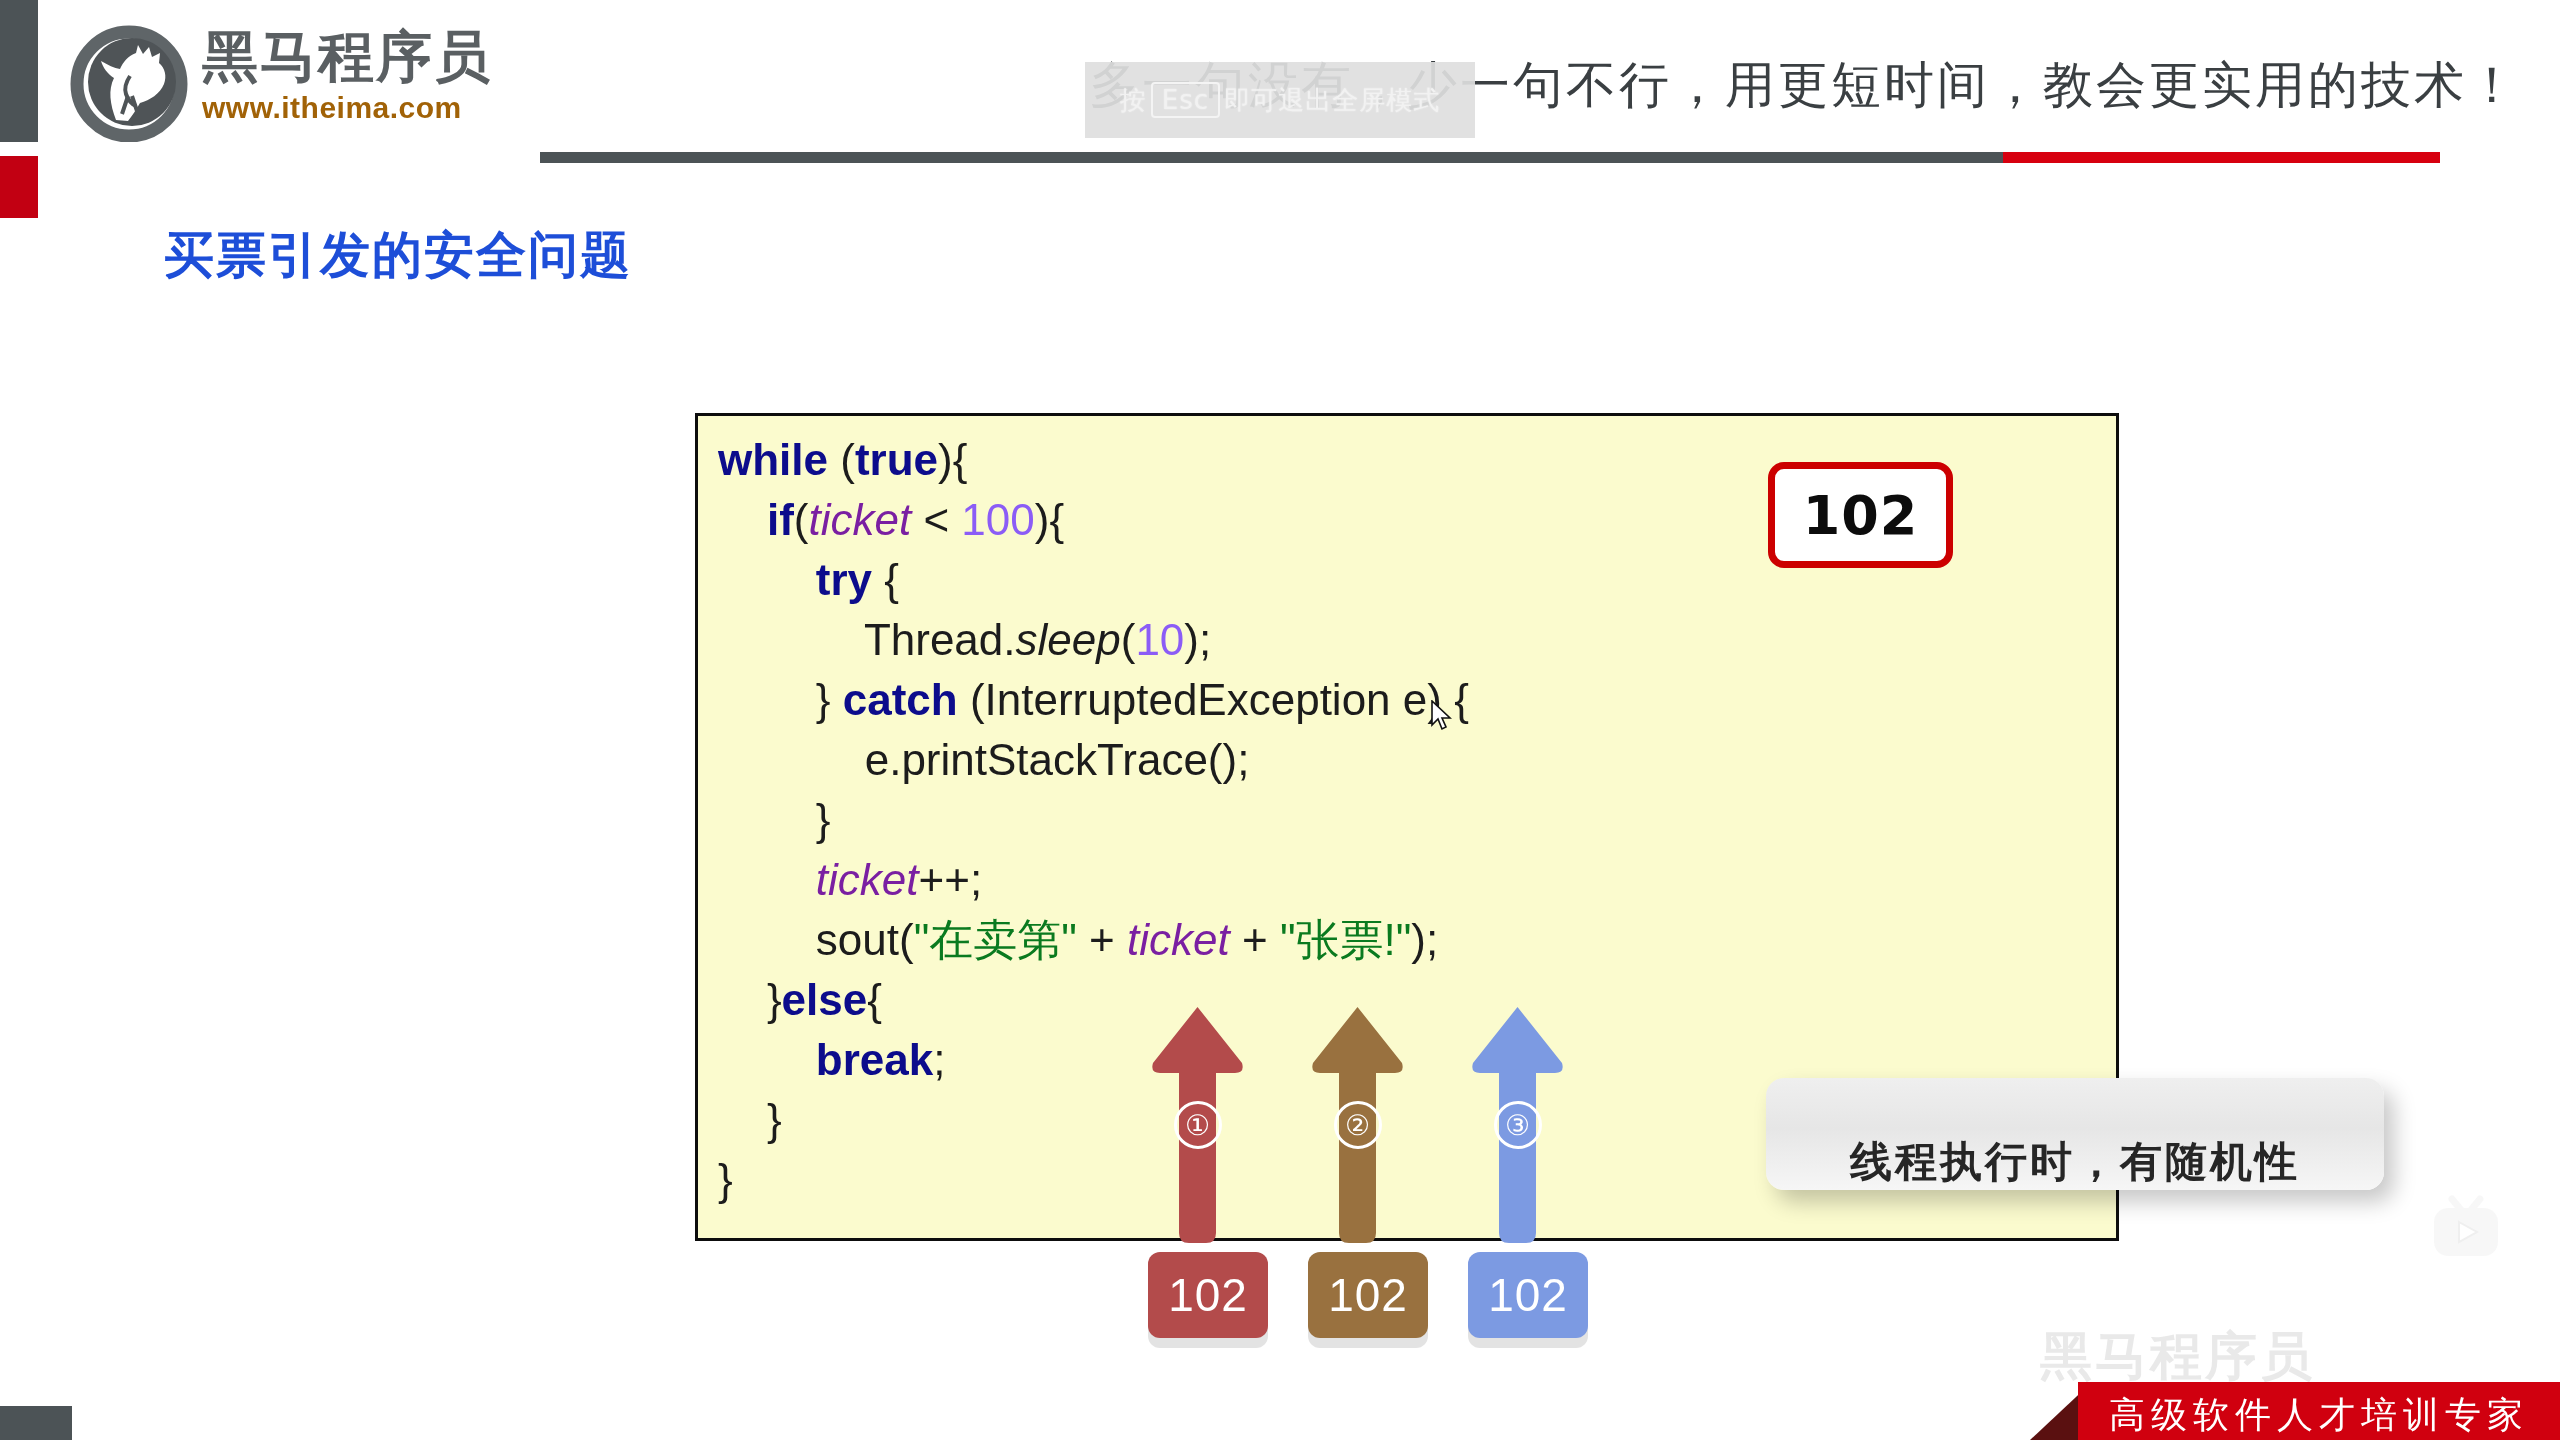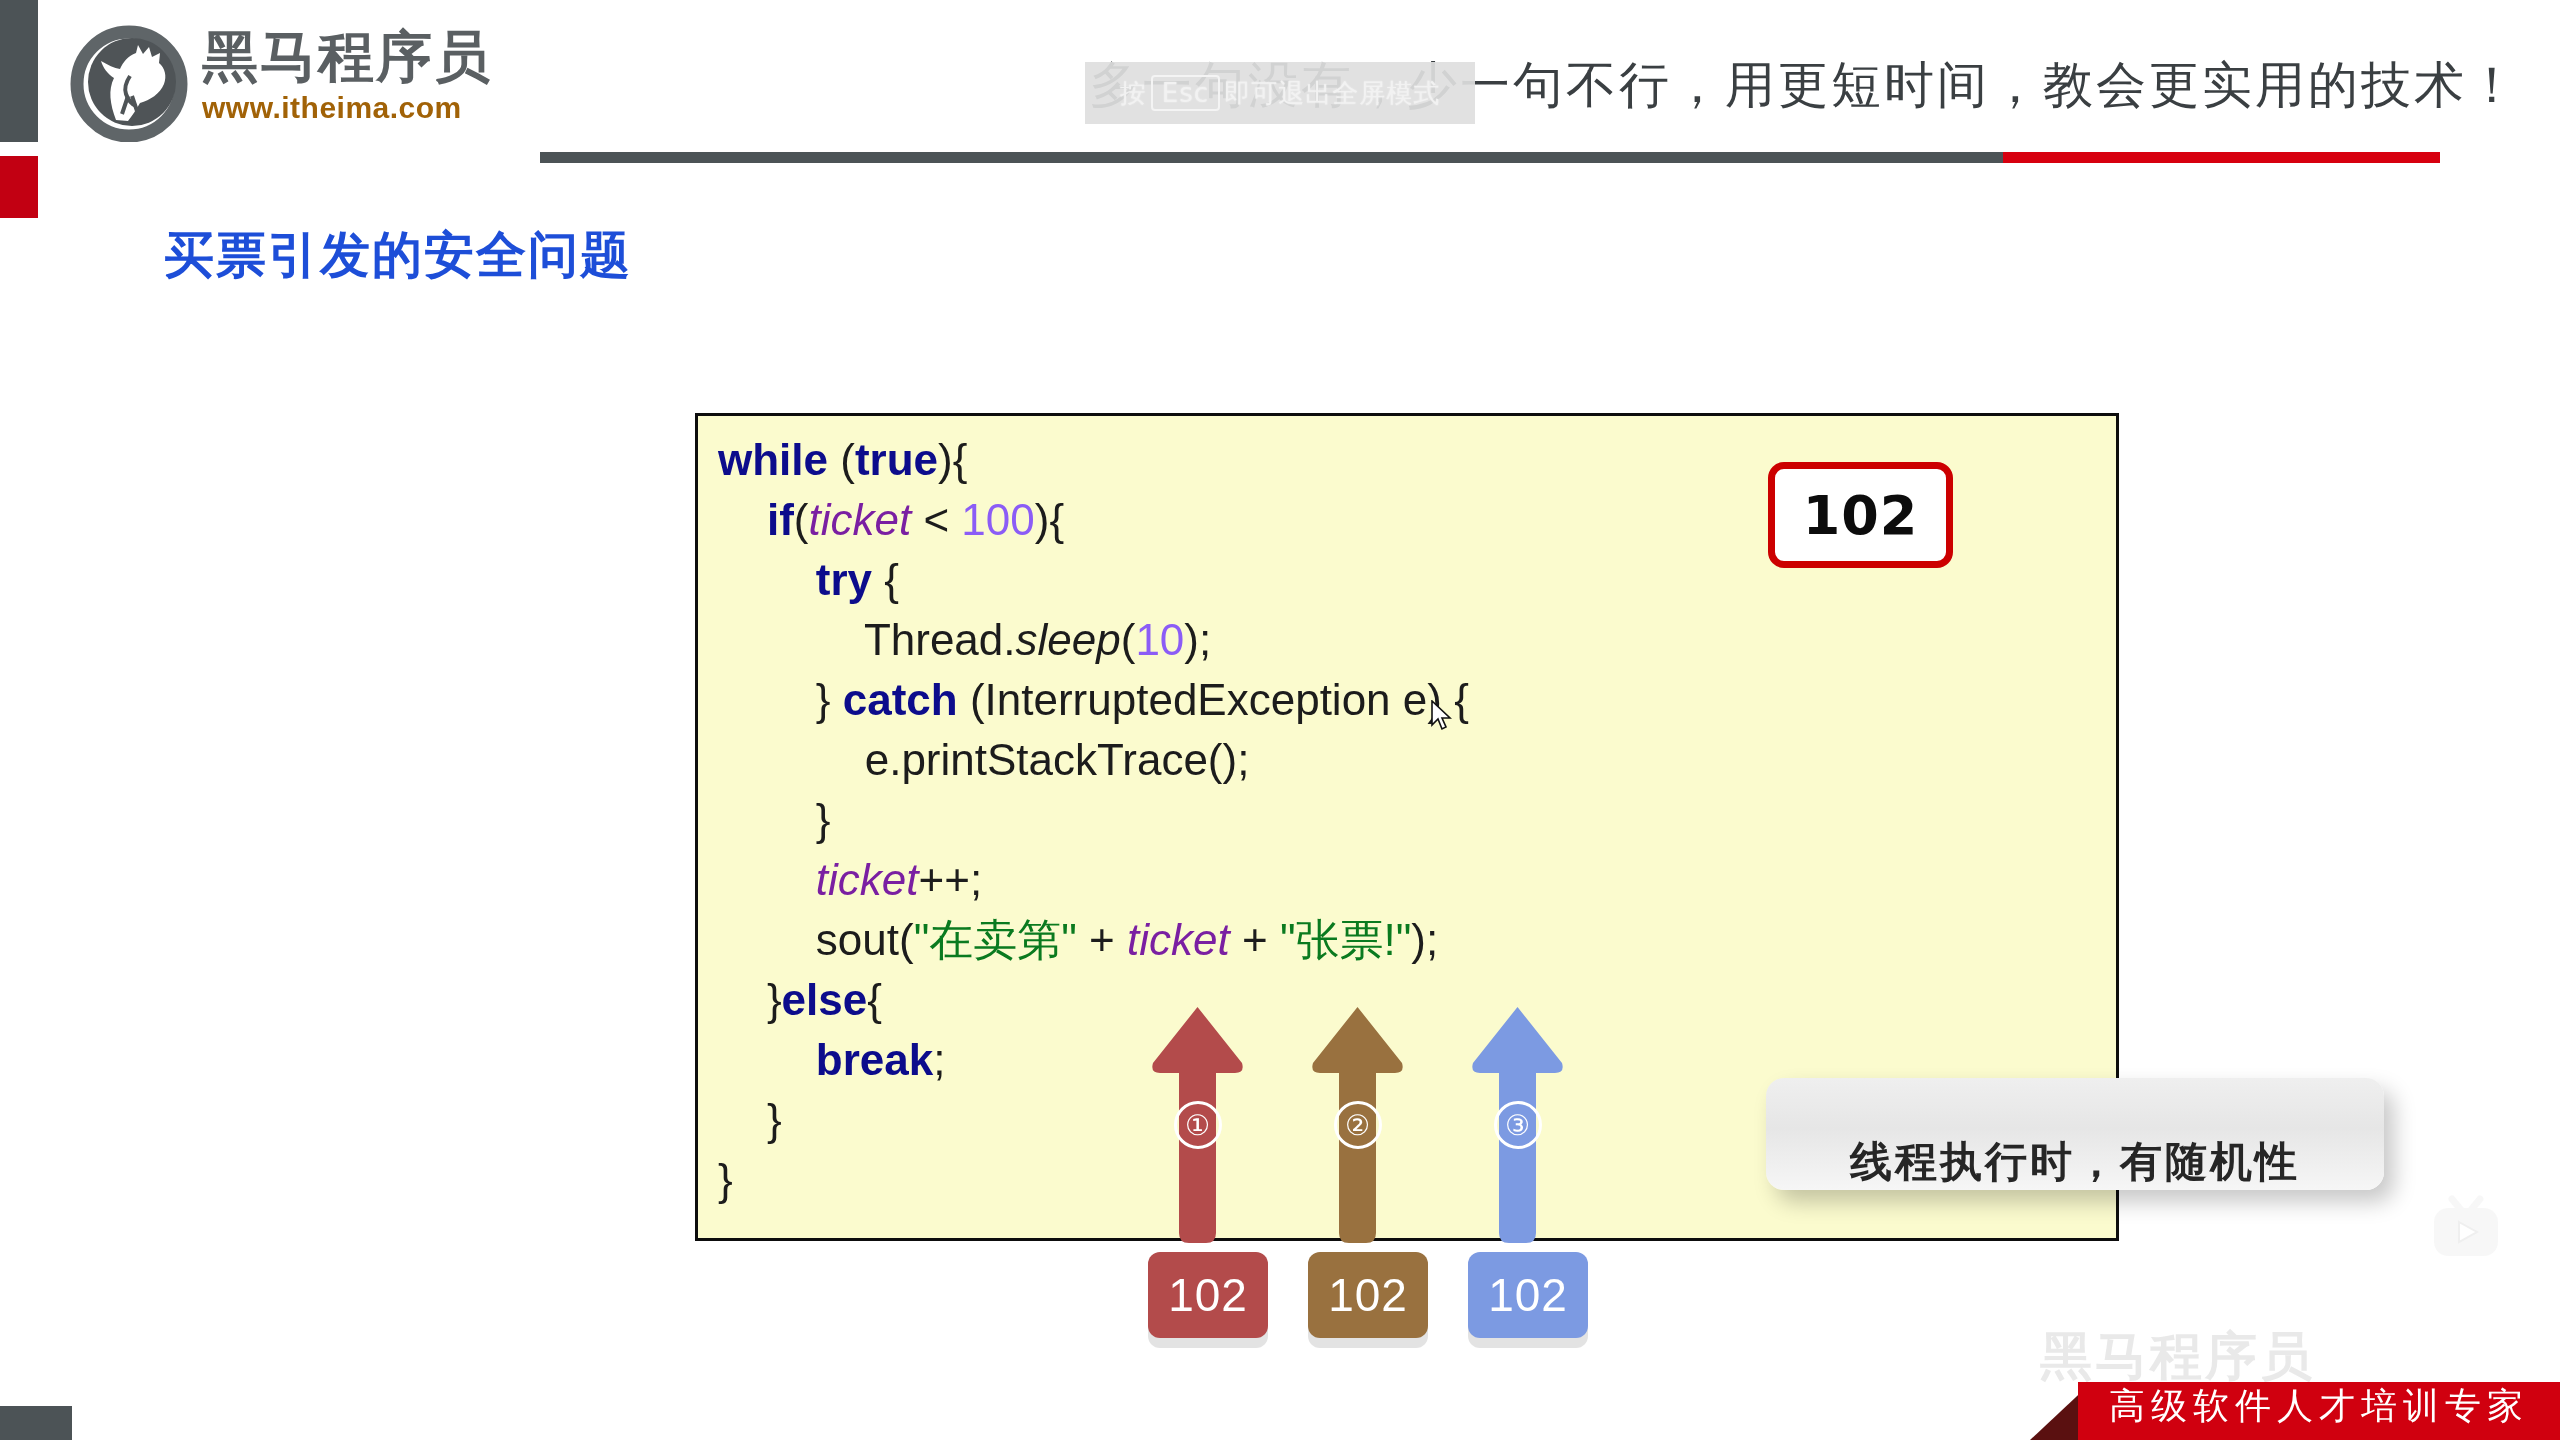--- a/index.html
+++ b/index.html
@@ -23,21 +23,21 @@
   .logo-cn{font-family:"DejaVu Sans","Liberation Sans",sans-serif;font-size:56px;font-weight:bold;color:#5a5f62;letter-spacing:2px;line-height:1.05;white-space:nowrap;}
   .logo-url{font-family:"Liberation Sans",sans-serif;font-size:30px;font-weight:bold;color:#a16207;letter-spacing:.5px;margin-top:4px;white-space:nowrap;}
 
   .tagline{
     position:absolute;left:960px;top:52px;width:1560px;
     text-align:right;
     font-family:"DejaVu Serif","Liberation Serif",serif;
     font-size:50px;color:#3a3f42;letter-spacing:3px;white-space:nowrap;
   }
   .esc-toast{
-    position:absolute;left:1085px;top:62px;width:390px;height:62px;
+    position:absolute;left:1085px;top:62px;width:390px;height:76px;
     background:rgba(222,222,222,.92);
     display:flex;align-items:center;justify-content:center;
   }
   .esc-toast span{
     font-family:"DejaVu Sans","Liberation Sans",sans-serif;
     font-size:26px;color:#f2f2f2;letter-spacing:1px;white-space:nowrap;
     text-shadow:0 0 2px rgba(255,255,255,.6);
   }
   .esc-key{
     display:inline-block;border:2px solid #f4f4f4;border-radius:4px;
@@ -145,21 +145,21 @@
   .wm-tv{position:absolute;left:2428px;top:1195px;width:76px;height:66px;opacity:.55;}
 
   
   .footer{position:absolute;left:2030px;bottom:0;width:530px;height:58px;z-index:25;}
   .footer-tri{
     position:absolute;left:0;bottom:0;width:0;height:0;
     border-left:62px solid transparent;border-bottom:58px solid #5a1010;
   }
   .footer-bar{
     position:absolute;left:48px;bottom:0;right:0;height:58px;background:#d0000f;
-    display:flex;align-items:flex-start;justify-content:center;
+    display:flex;align-items:flex-end;justify-content:center;
   }
   .footer-bar span{
     font-family:"DejaVu Serif","Liberation Serif",serif;
     font-size:36px;color:#ffffff;letter-spacing:6px;white-space:nowrap;
   }
   .footer-gray{position:absolute;left:0;bottom:0;width:72px;height:34px;background:#4c5356;}
 </style>
 </head>
 <body>
 

